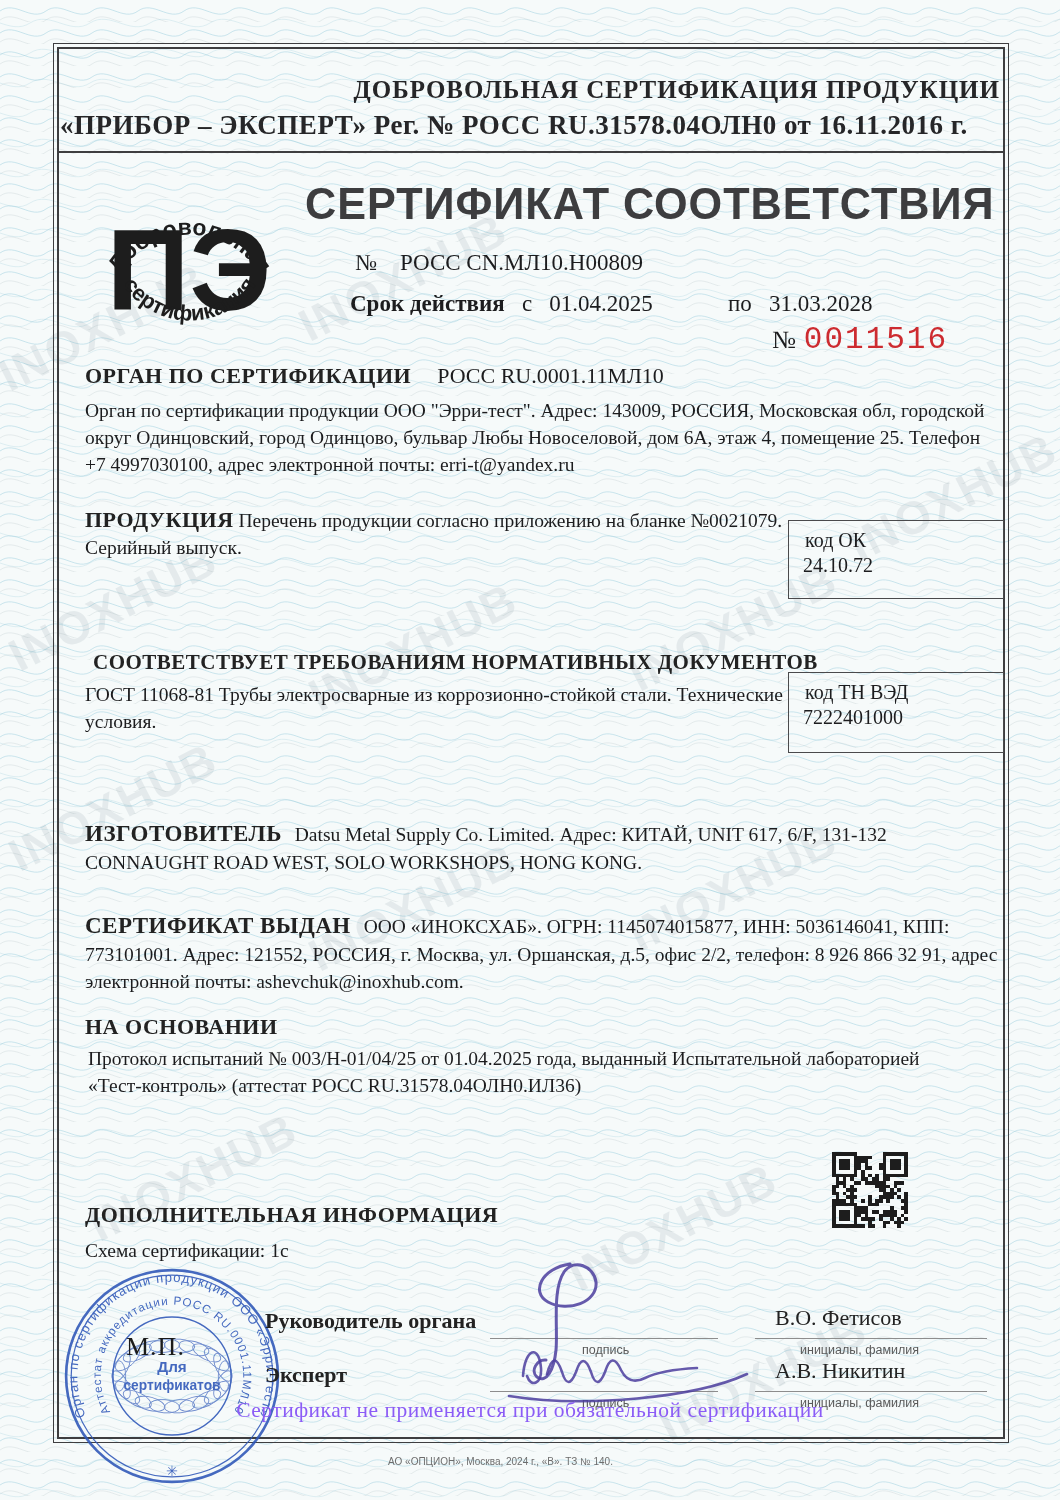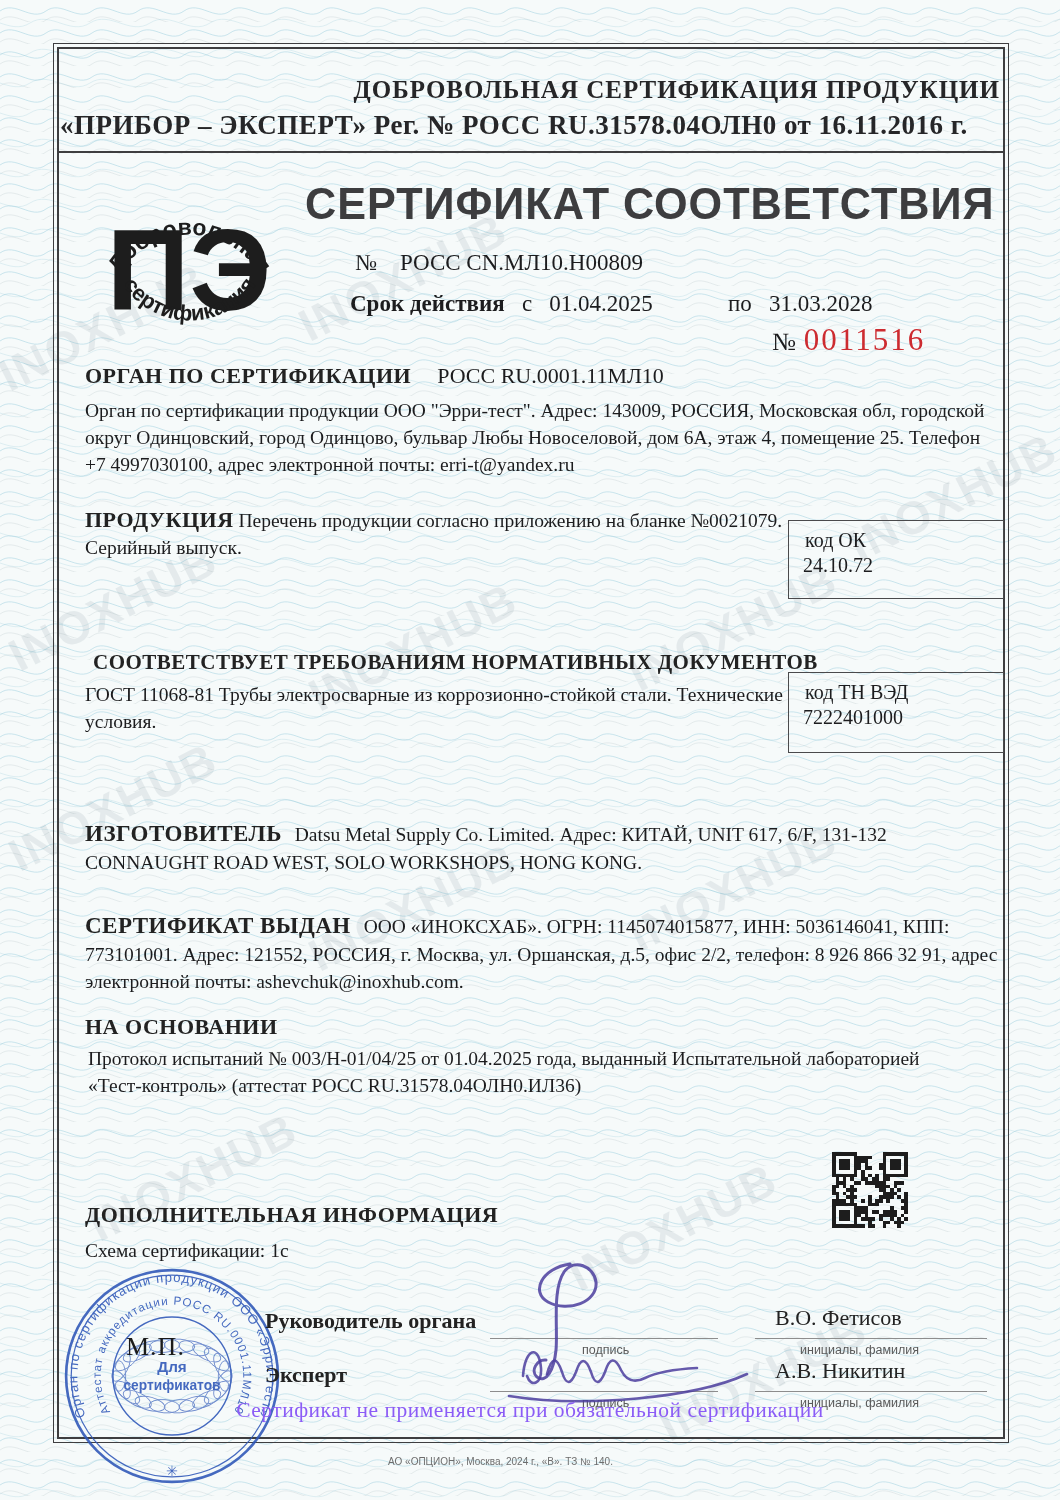--- a/index.html
+++ b/index.html
@@ -10,21 +10,21 @@
   .wm{position:absolute;font-family:"Liberation Sans",sans-serif;font-weight:700;
       color:#7c929c;opacity:.14;transform:rotate(-27deg);letter-spacing:2px;white-space:nowrap;
       font-size:46px}
   .frame{position:absolute;left:57px;top:47px;width:944px;height:1388px;
          border:2px solid #3e3e40;outline:1px solid #3e3e40;outline-offset:3px;background:transparent}
   .hr{position:absolute;background:#3e3e40;height:2px}
   .hdr1{font-size:25px;font-weight:700;letter-spacing:1px;text-align:right;color:#262628}
   .hdr2{font-size:27px;font-weight:700;letter-spacing:.5px;color:#262628}
   .cert-title{font-family:"Liberation Sans",sans-serif;font-weight:700;font-size:45px;
               color:#3d3d3f;letter-spacing:1px;transform:scaleX(.96);transform-origin:left;white-space:nowrap}
-  .num-red{font-family:Liberation Serif, serif;font-size:31px;color:#cd2b30;letter-spacing:2px;font-weight:400}
+  .num-red{font-family:Liberation Mono, monospace;font-size:31px;color:#cd2b30;letter-spacing:2px;font-weight:400}
   .sec-h{font-weight:700;font-size:22px;letter-spacing:.5px;color:#222}
   .body-t{font-size:19.5px;line-height:1.38;color:#1c1c1e}
   .code-box{position:absolute;border:1.5px solid #4a4a4c;background:transparent}
   .code-box .lbl{font-size:20px;margin:8px 0 2px 16px}
   .code-box .val{font-size:20px;margin:2px 0 0 14px}
   .sigline{position:absolute;height:1px;background:#8d8d8d}
   .cap{position:absolute;font-family:"Liberation Sans",sans-serif;font-size:12.5px;color:#5a5a5a}
   .role{font-size:22px;font-weight:700;color:#222}
   .pname{font-size:22px;color:#222}
   .footer-note{font-size:21.5px;letter-spacing:.5px;color:#8b5cf6;text-align:center}

